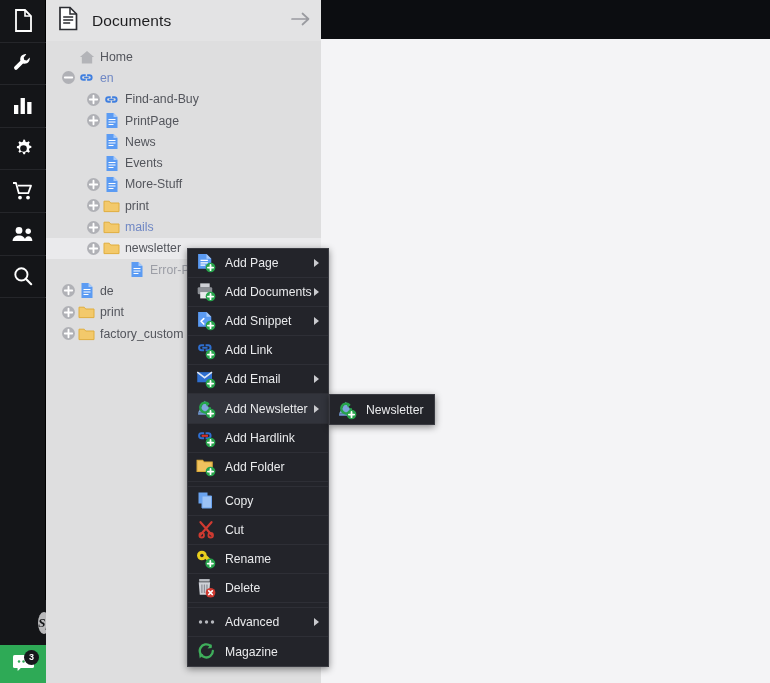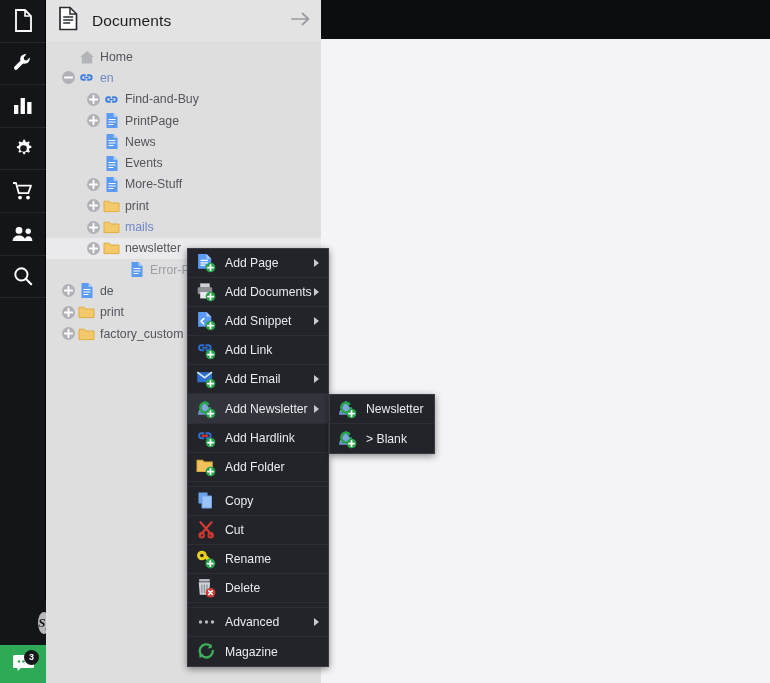--- a/index.html
+++ b/index.html
@@ -620,28 +620,15 @@
             <path d="M2 12.8L8.4 1.6l6.4 11.2z" fill="#7fa6dd"></path>
             <path d="M2 12.8h12.8V15H2z" fill="#6b93cc"></path>
             <path d="M11.6 4.6a4.6 4.6 0 1 0 1.6 4.2" fill="none" stroke="#27a44c" stroke-width="2.3" stroke-linecap="round"></path>
             <path d="M8.6 2.6l3.6 1.6-1.6 3.4z" fill="#27a44c"></path>
             <circle cx="13.8" cy="13.8" r="4.6" fill="#27a44c"></circle>
             <path d="M13.8 11.3v5M11.3 13.8h5" stroke="#fff" stroke-width="1.7" stroke-linecap="round"></path>
           </svg>
         </span>
         <span class="mi-lbl">Newsletter</span>
       </div>
-      <div class="mi">
-        <span class="mi-ic">
-          <svg width="20" height="20" viewBox="0 0 19 19">
-            <path d="M2 12.8L8.4 1.6l6.4 11.2z" fill="#7fa6dd"></path>
-            <path d="M2 12.8h12.8V15H2z" fill="#6b93cc"></path>
-            <path d="M11.6 4.6a4.6 4.6 0 1 0 1.6 4.2" fill="none" stroke="#27a44c" stroke-width="2.3" stroke-linecap="round"></path>
-            <path d="M8.6 2.6l3.6 1.6-1.6 3.4z" fill="#27a44c"></path>
-            <circle cx="13.8" cy="13.8" r="4.6" fill="#27a44c"></circle>
-            <path d="M13.8 11.3v5M11.3 13.8h5" stroke="#fff" stroke-width="1.7" stroke-linecap="round"></path>
-          </svg>
-        </span>
-        <span class="mi-lbl">&gt; Blank</span>
-      </div>
     </div>
 
 </div>
 
 </body></html>

